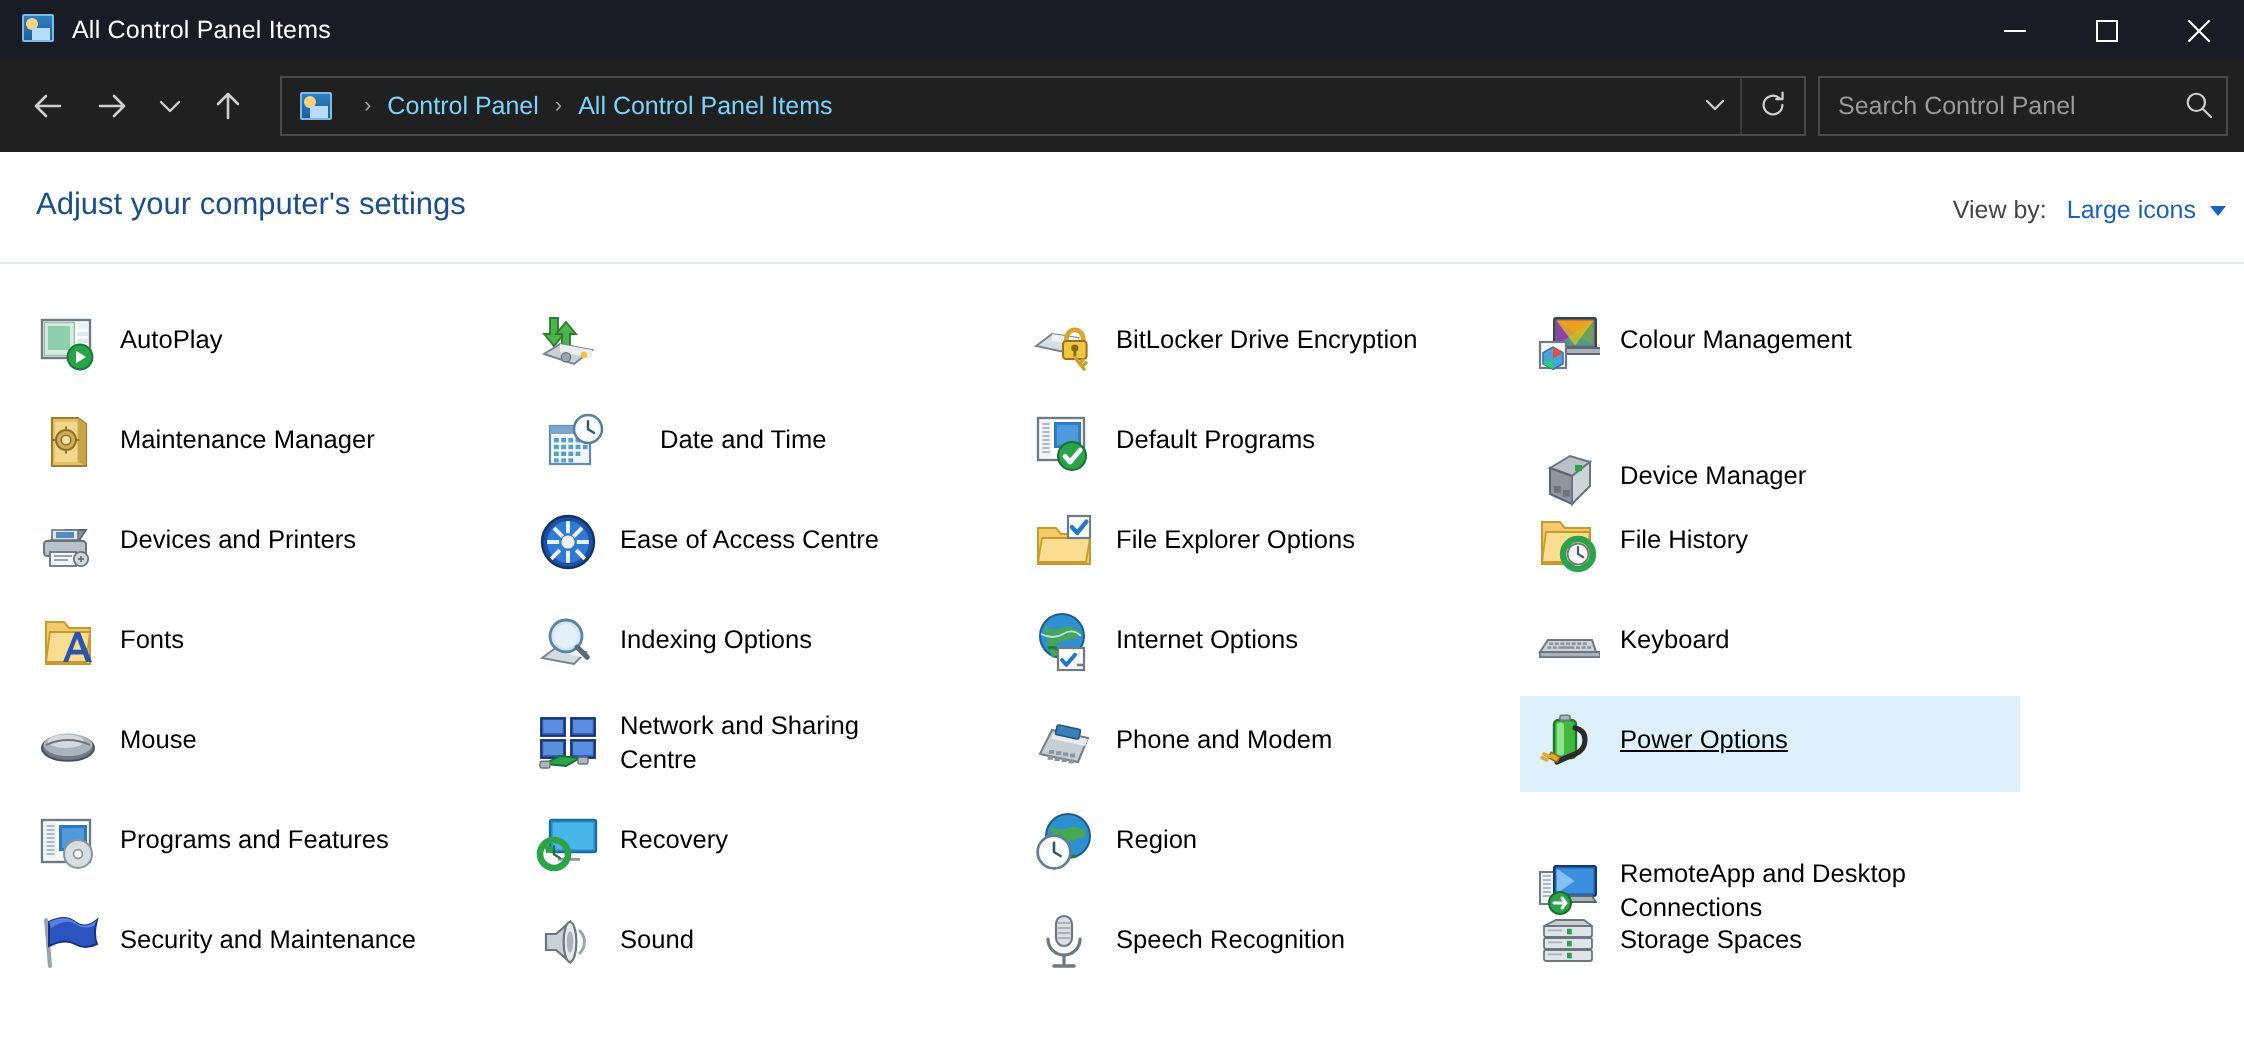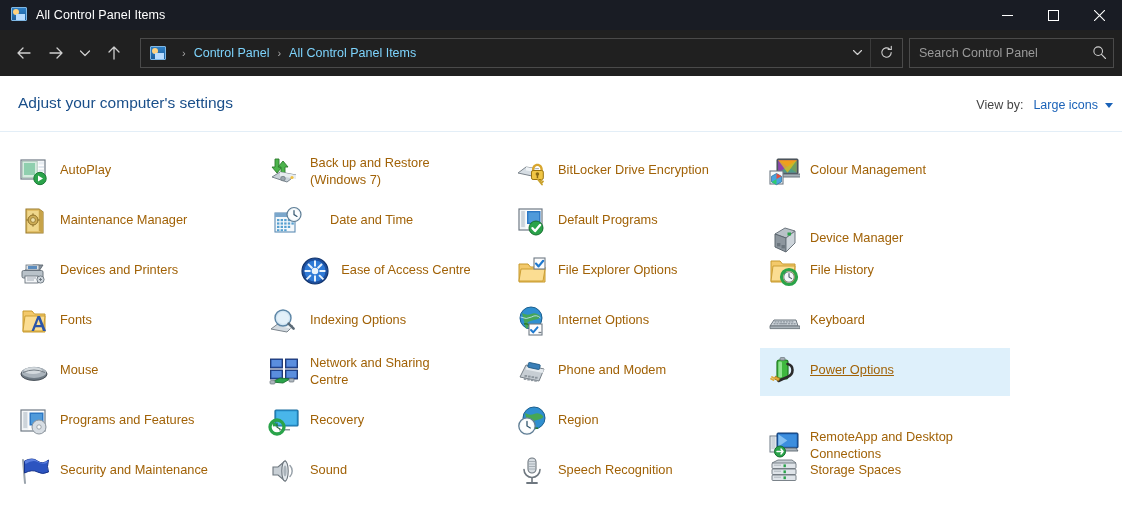--- a/index.html
+++ b/index.html
@@ -178,21 +178,21 @@
   }
   .cell .ico {
     width: 32px; height: 32px;
     flex: 0 0 auto;
     margin-right: 10px;
     position: relative;
     margin-top: 1px;
   }
   .cell .lbl {
     font-size: 12.8px;
-    color: #a16207;
+    color: #000000;
     line-height: 17px;
     padding-top: 7px;
     white-space: pre-line;
   }
   .cell.two-line .lbl { padding-top: 0px; }
   .cell.hover .lbl { text-decoration: underline; }
 
   
   .ico svg { display:block; width:32px; height:32px; }
 </style>
@@ -384,22 +384,20 @@
         <div class="ico">
           <svg viewBox="0 0 32 32">
     <path d="M7 4v8h-3l5 6 5-6h-3V4z" fill="#4cb44c" stroke="#2c7a2c" stroke-width=".9"></path>
     <path d="M17 20v-8h3l-5-6-5 6h3v8z" fill="#4cb44c" stroke="#2c7a2c" stroke-width=".9"></path>
     <path d="M4 22l8-5 16 3-9 7z" fill="#c9d2d9" stroke="#79848d" stroke-width="1"></path>
     <path d="M12 17l16 3v4l-16-3z" fill="#e7ecef"></path>
     <circle cx="24" cy="22.5" r="1.6" fill="#f0c040"></circle>
     <circle cx="15" cy="23.6" r="2.3" fill="#9aa6ae" stroke="#6b757d" stroke-width=".7"></circle>
   </svg>
         </div>
-        <div class="lbl">Back up and Restore
-(Windows 7)</div>
       </div>
       <div class="cell" style="left: 264px; top: 66px; width: 248px; gap: 16px;">
         <div class="ico">
           <svg viewBox="0 0 32 32">
     <rect x="3" y="8" width="20" height="19" fill="#f4f8fb" stroke="#5d8cb5" stroke-width="1.1"></rect>
     <rect x="3" y="8" width="20" height="4" fill="#7ba7cc"></rect>
     <g fill="#56a0d0">
       <rect x="5" y="14" width="2.4" height="2.2"></rect>
               <rect x="8.6" y="14" width="2.4" height="2.2"></rect>
       <rect x="12.2" y="14" width="2.4" height="2.2"></rect>
@@ -418,21 +416,21 @@
               <rect x="8.6" y="24.2" width="2.4" height="2"></rect>
       <rect x="12.2" y="24.2" width="2.4" height="2"></rect>
     </g>
     <circle cx="22" cy="9.5" r="7" fill="#eef4f8" stroke="#5d7d96" stroke-width="1.2"></circle>
     <circle cx="22" cy="9.5" r="5.4" fill="#fbfdfe"></circle>
     <path d="M22 5.6v4l3 1.8" fill="none" stroke="#33566f" stroke-width="1.2" stroke-linecap="round"></path>
   </svg>
         </div>
         <div class="lbl">Date and Time</div>
       </div>
-      <div class="cell" style="left: 260px; top: 116px; width: 248px; justify-content: center;">
+      <div class="cell" style="left: 260px; top: 116px; width: 248px;">
         <div class="ico">
           <svg viewBox="0 0 32 32">
     <circle cx="16" cy="16" r="13" fill="#1d4f9e" stroke="#10336c" stroke-width="1.2"></circle>
     <circle cx="16" cy="16" r="10.5" fill="#2f7ad6"></circle>
     <circle cx="16" cy="16" r="3.3" fill="#eaf3fb"></circle>
     <g fill="#eaf3fb">
       <path d="M15 5.6h2v6h-2z"></path>
               <path d="M15 20.4h2v6h-2z"></path>
       <path d="M5.6 15h6v2h-6z"></path>
               <path d="M20.4 15h6v2h-6z"></path>

